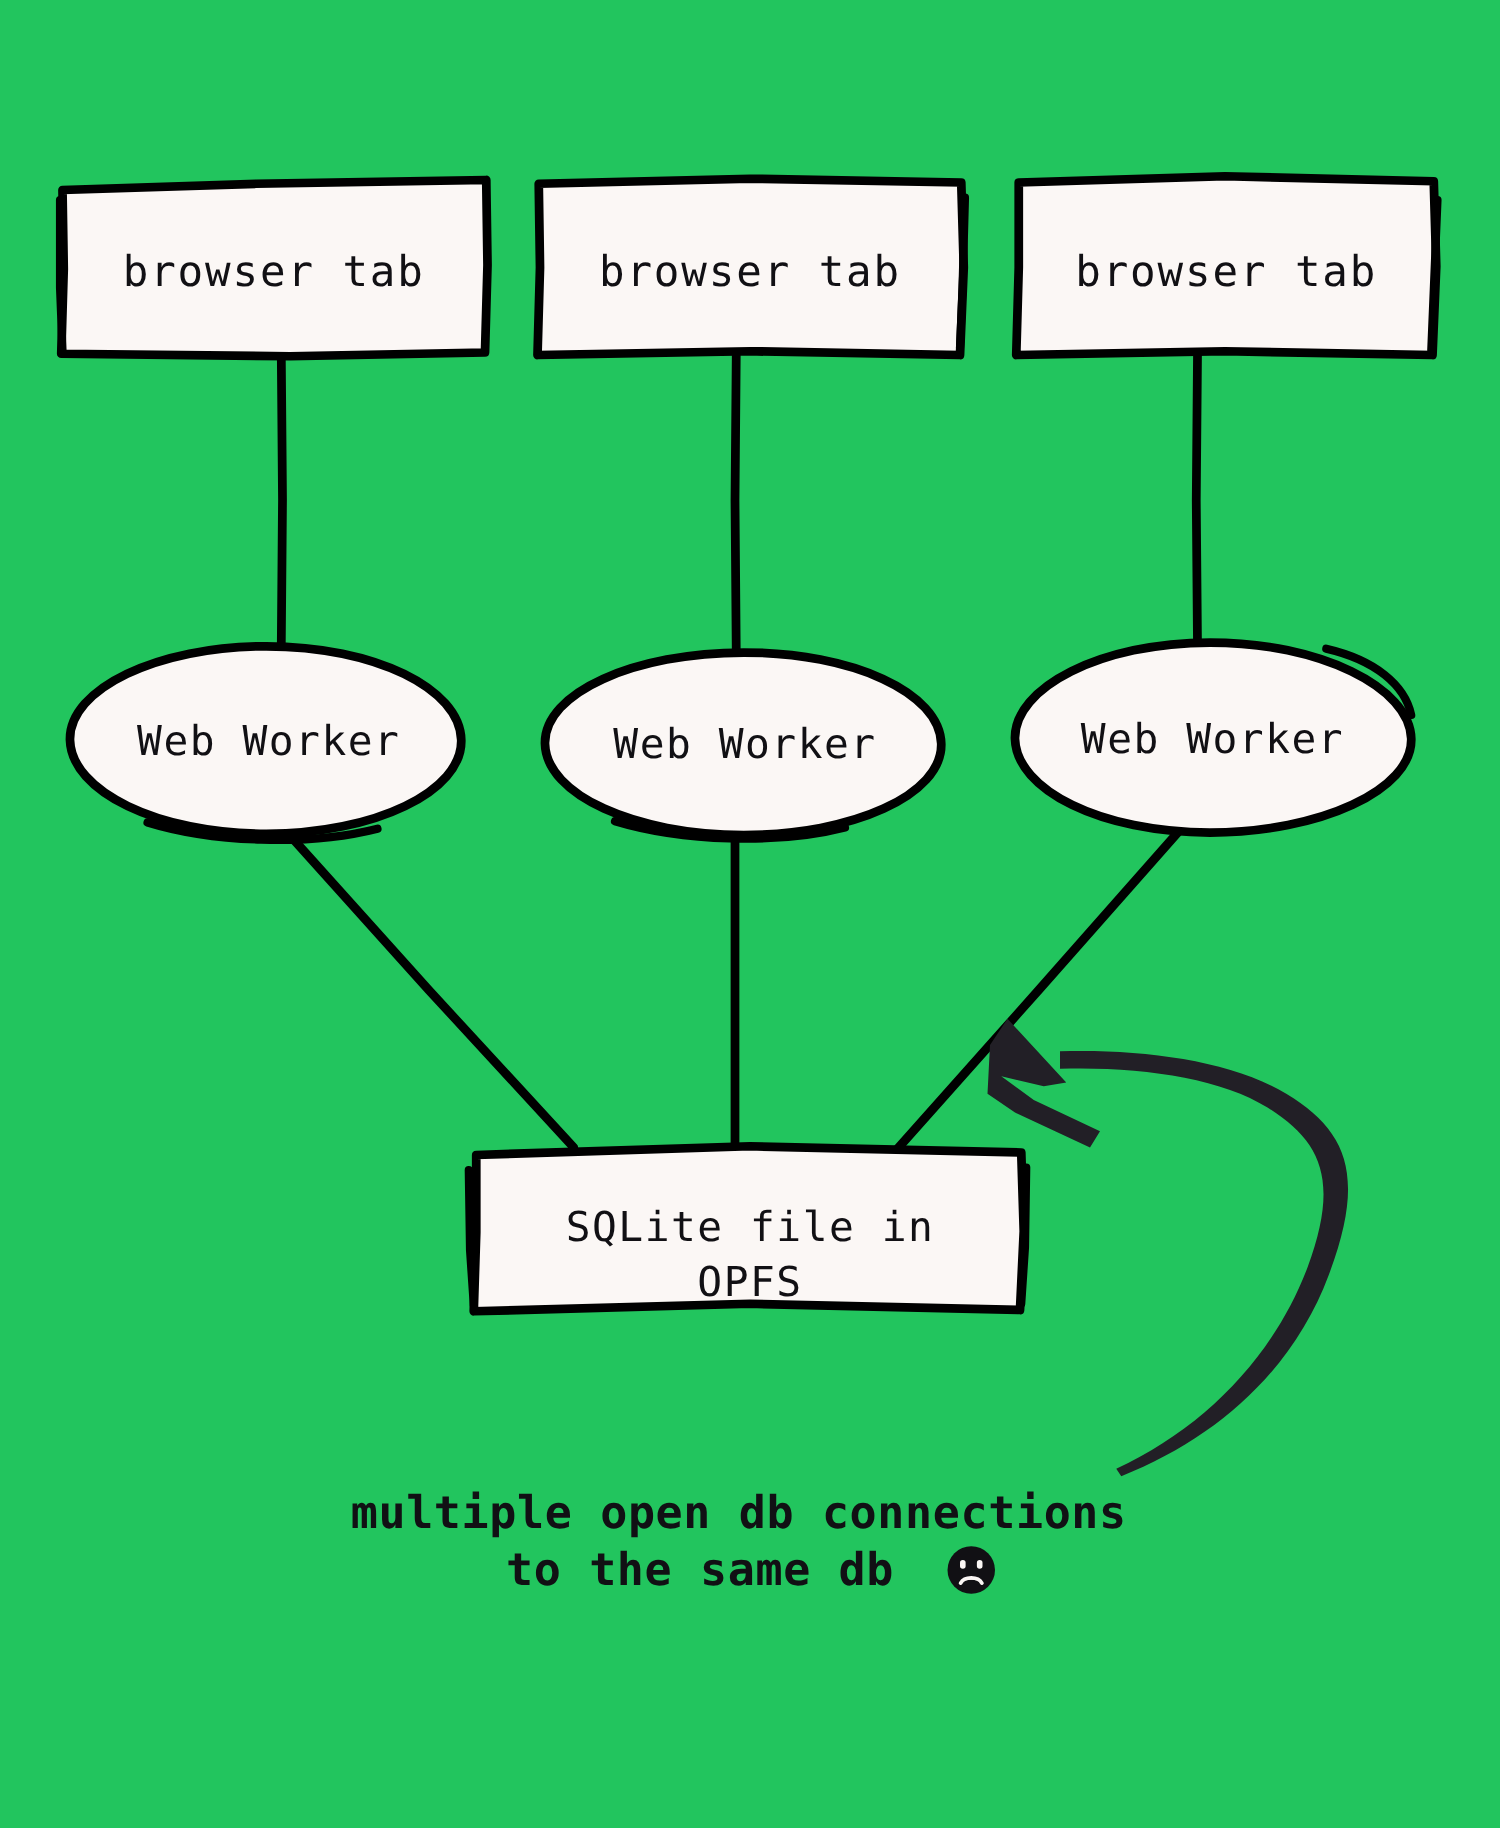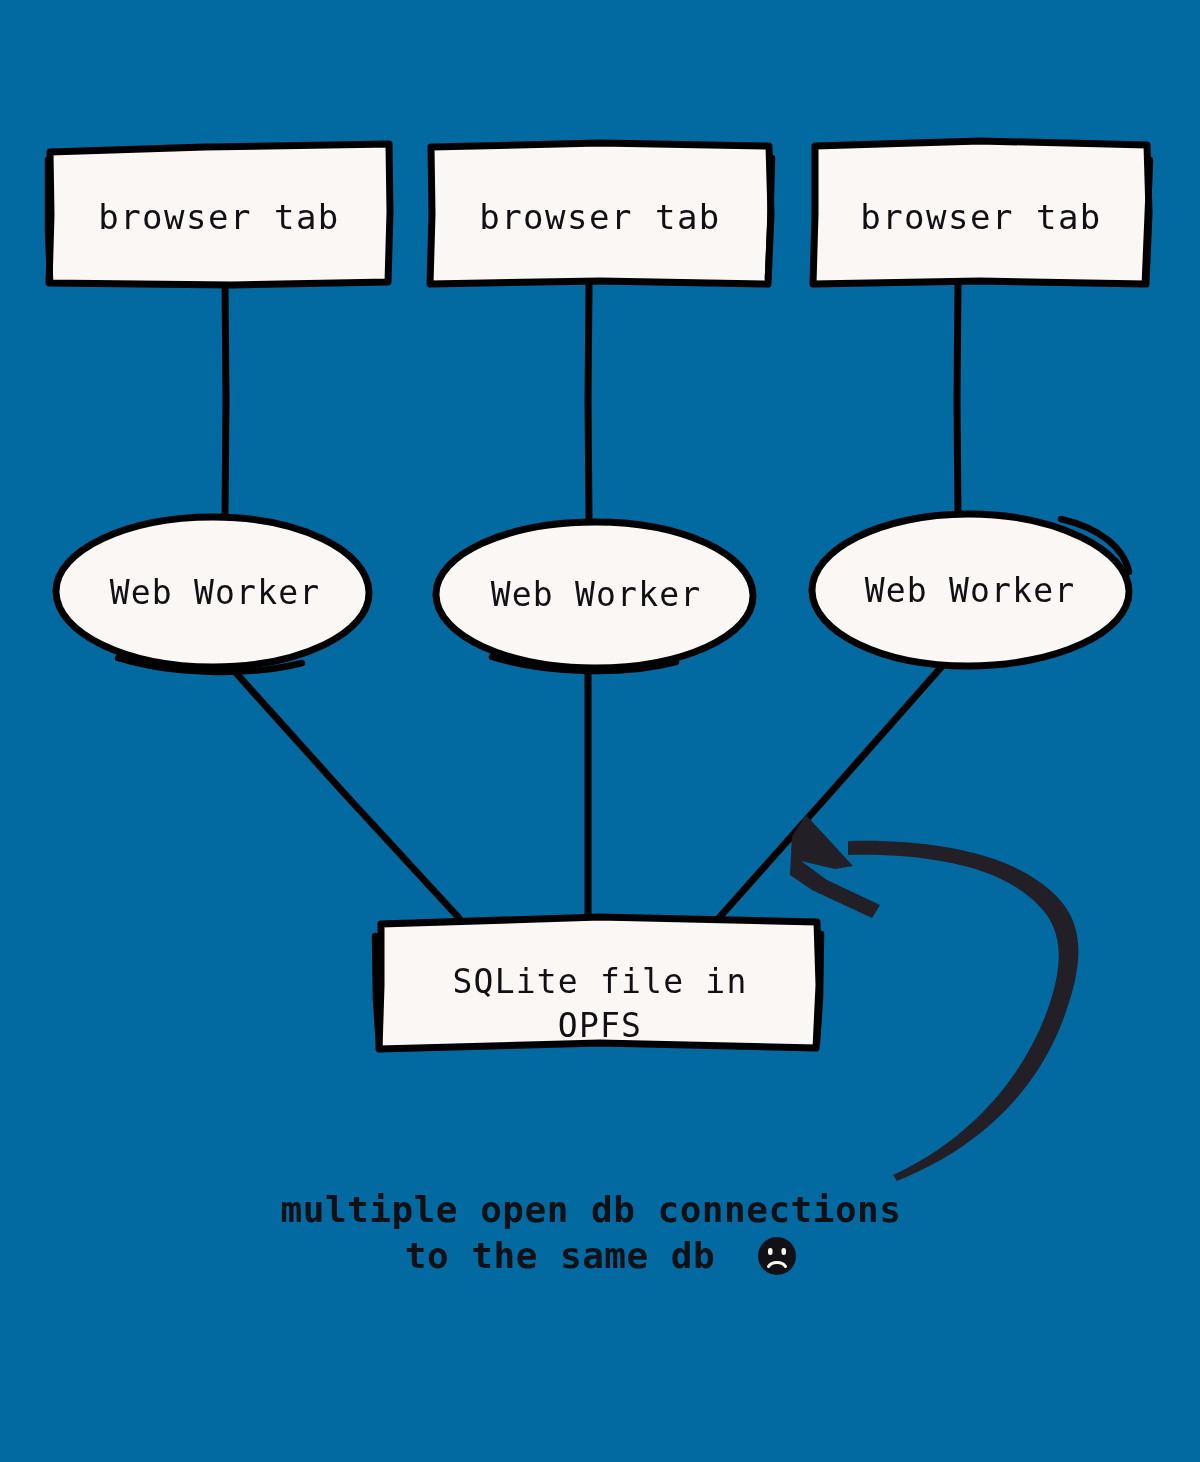--- a/index.html
+++ b/index.html
@@ -10,21 +10,21 @@
   body {
     width: 1200px;
     height: 1462px;
     font-family: "DejaVu Sans Mono", "Liberation Mono", monospace;
     overflow: hidden;
   }
   #stage {
     position: relative;
     width: 1200px;
     height: 1462px;
-    background: #0369a1;
+    background: #22c55e;
   }
   svg.diagram {
     position: absolute;
     left: 0;
     top: 0;
     width: 1200px;
     height: 1462px;
     display: block;
   }
   .node-label {

